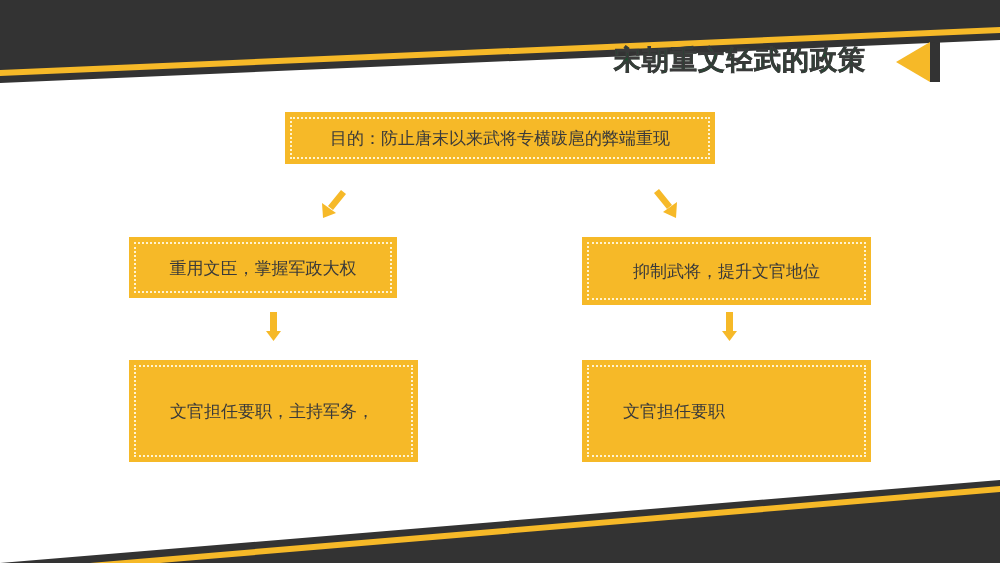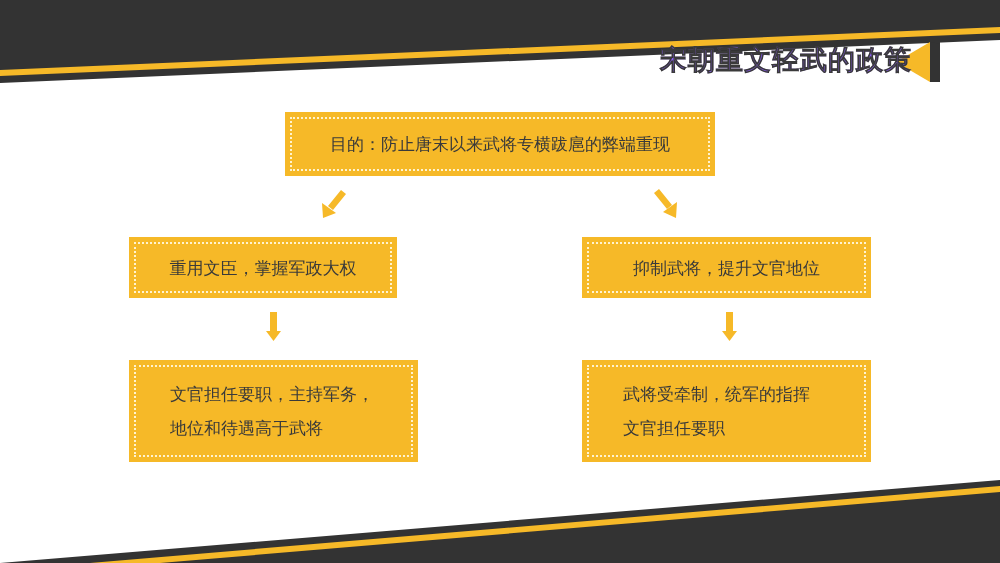--- a/index.html
+++ b/index.html
@@ -1,18 +1,18 @@
 <!DOCTYPE html>
 <html><head>
   <meta charset="utf-8">
   <style>
     html, body { margin:0; padding:0; }
     body { width:1000px; height:563px; position:relative; overflow:hidden; background:#ffffff; font-family:"DejaVu Sans", sans-serif; }
     .bg-svg { position:absolute; left:0; top:0; width:1000px; height:563px; }
-    .title { position:absolute; left:614px; top:42px; font-size:27px; font-weight:bold; color:#8b5cf6; letter-spacing:1px;margin-left:46px; -webkit-text-stroke:0.6px #3a3a3a; }
+    .title { position:absolute; left:614px; top:42px; font-size:27px; font-weight:bold; color:#14532d; letter-spacing:1px; -webkit-text-stroke:0.6px #3a3a3a; }
     .box { position:absolute; background:#f6b928; box-sizing:border-box; }
     .box .inner { position:absolute; left:5px; top:5px; right:5px; bottom:5px; border:2px dotted #fff3cf; box-sizing:border-box; display:flex; align-items:center; }
     .box .txt { color:#3a3a3a; font-size:17px; line-height:34px; }
     .center .inner { justify-content:center; }
     .left .inner { justify-content:flex-start; padding-left:34px; }
   </style>
 </head>
 <body>
 
 <svg class="bg-svg" viewBox="0 0 1000 563">
@@ -44,47 +44,45 @@
     <polygon points="266,331 281,331 273.5,341"></polygon>
   </g>
   <g fill="#f6b928">
     <rect x="726" y="312" width="7" height="20"></rect>
     <polygon points="722,331 737,331 729.5,341"></polygon>
   </g>
 </svg>
 
 <div class="title">宋朝重文轻武的政策</div>
 
-<div class="box center" style="left:285px; top:112px; width:430px; height:64px;">
+<div class="box center" style="left:285px; top:112px; width:430px; height:52px;">
   <div class="inner">
     <span class="txt">目的：防止唐末以来武将专横跋扈的弊端重现</span>
   </div>
 </div>
 
 <div class="box center" style="left:129px; top:237px; width:268px; height:61px;">
   <div class="inner">
     <span class="txt">重用文臣，掌握军政大权</span>
   </div>
 </div>
 
-<div class="box center" style="left:582px; top:237px; width:289px; height:61px;">
+<div class="box center" style="left:582px; top:237px; width:289px; height:68px;">
   <div class="inner">
     <span class="txt">抑制武将，提升文官地位</span>
   </div>
 </div>
 
 <div class="box left" style="left:129px; top:360px; width:289px; height:102px;">
   <div class="inner">
     <div class="txt">
       <div>文官担任要职，主持军务，</div>
-      <div>地位和待遇高于武将</div>
     </div>
   </div>
 </div>
 
 <div class="box left" style="left:582px; top:360px; width:289px; height:102px;">
   <div class="inner">
     <div class="txt">
-      <div>武将受牵制，统军的指挥</div>
       <div>文官担任要职</div>
     </div>
   </div>
 </div>
 
 </body></html>

